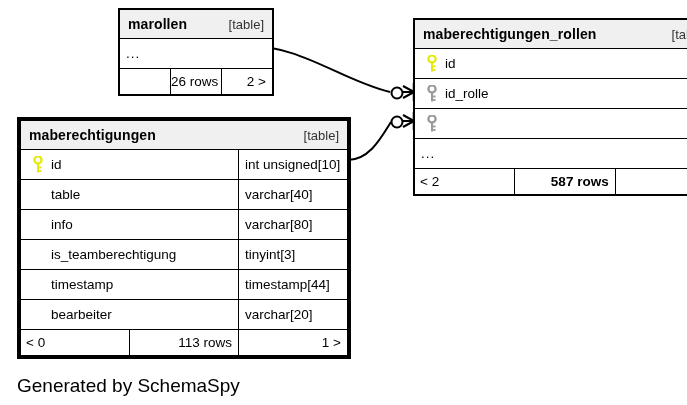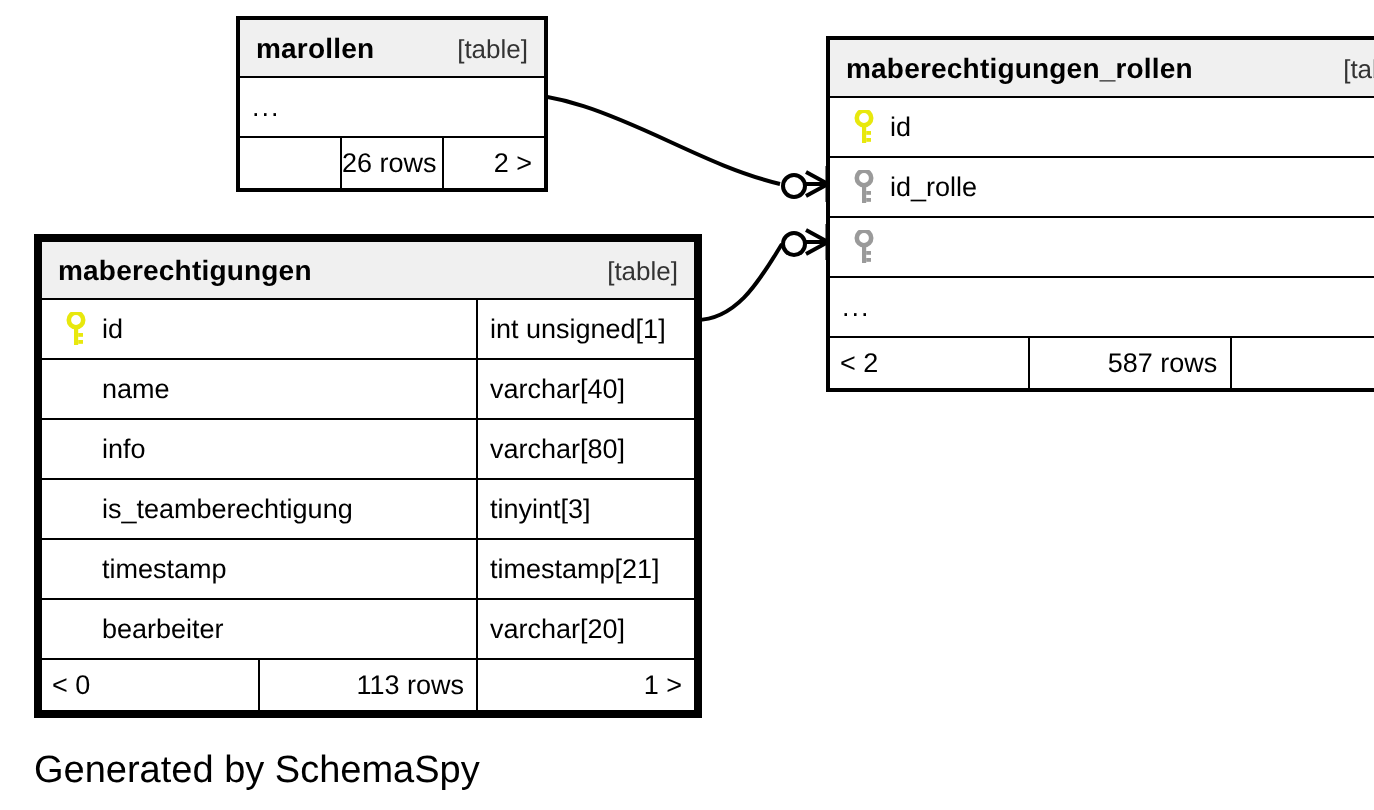--- a/index.html
+++ b/index.html
@@ -236,21 +236,21 @@
         </div>
       </td>
     </tr>
 
     <tr>
       <td class="dots-cell" colspan="3">...</td>
     </tr>
 
     <tr>
       <td class="ft ft-l" style="width:104px;">&lt; 2</td>
-      <td class="ft ft-c" style="width:110px;">587 rows</td>
+      <td class="ft ft-c" style="width:110px;font-weight:bold;">587 rows</td>
       <td class="ft ft-r" style="width:44px;"></td>
     </tr>
   </tbody>
     </table>
 </div>
 
 <div class="er-table frame-thick" style="left:17px; top:117px; width:334px;">
   <table>
     <tbody>
         <tr>
@@ -269,28 +269,28 @@
             <svg width="10" height="17" viewBox="0 0 10 17">
               <circle cx="5" cy="4" r="3.6" fill="none" stroke="#e8e80d" stroke-width="2.3"></circle>
               <rect x="4" y="6.5" width="2.1" height="10" fill="#e8e80d"></rect>
               <rect x="6.1" y="10.5" width="2.4" height="1.9" fill="#e8e80d"></rect>
               <rect x="6.1" y="14" width="2.4" height="1.9" fill="#e8e80d"></rect>
             </svg>
           </span>
           <span class="col-label">id</span>
         </div>
       </td>
-      <td class="col-type">int unsigned[1]</td>
-    </tr>
-
-    <tr>
-      <td class="col-name" colspan="2">
-        <div class="cn-inner">
-          <span class="keyslot"></span>
-          <span class="col-label">name</span>
+      <td class="col-type">int unsigned[10]</td>
+    </tr>
+
+    <tr>
+      <td class="col-name" colspan="2">
+        <div class="cn-inner">
+          <span class="keyslot"></span>
+          <span class="col-label">table</span>
         </div>
       </td>
       <td class="col-type">varchar[40]</td>
     </tr>
 
     <tr>
       <td class="col-name" colspan="2">
         <div class="cn-inner">
           <span class="keyslot"></span>
           <span class="col-label">info</span>
@@ -309,21 +309,21 @@
       <td class="col-type">tinyint[3]</td>
     </tr>
 
     <tr>
       <td class="col-name" colspan="2">
         <div class="cn-inner">
           <span class="keyslot"></span>
           <span class="col-label">timestamp</span>
         </div>
       </td>
-      <td class="col-type">timestamp[21]</td>
+      <td class="col-type">timestamp[44]</td>
     </tr>
 
     <tr>
       <td class="col-name" colspan="2">
         <div class="cn-inner">
           <span class="keyslot"></span>
           <span class="col-label">bearbeiter</span>
         </div>
       </td>
       <td class="col-type">varchar[20]</td>

